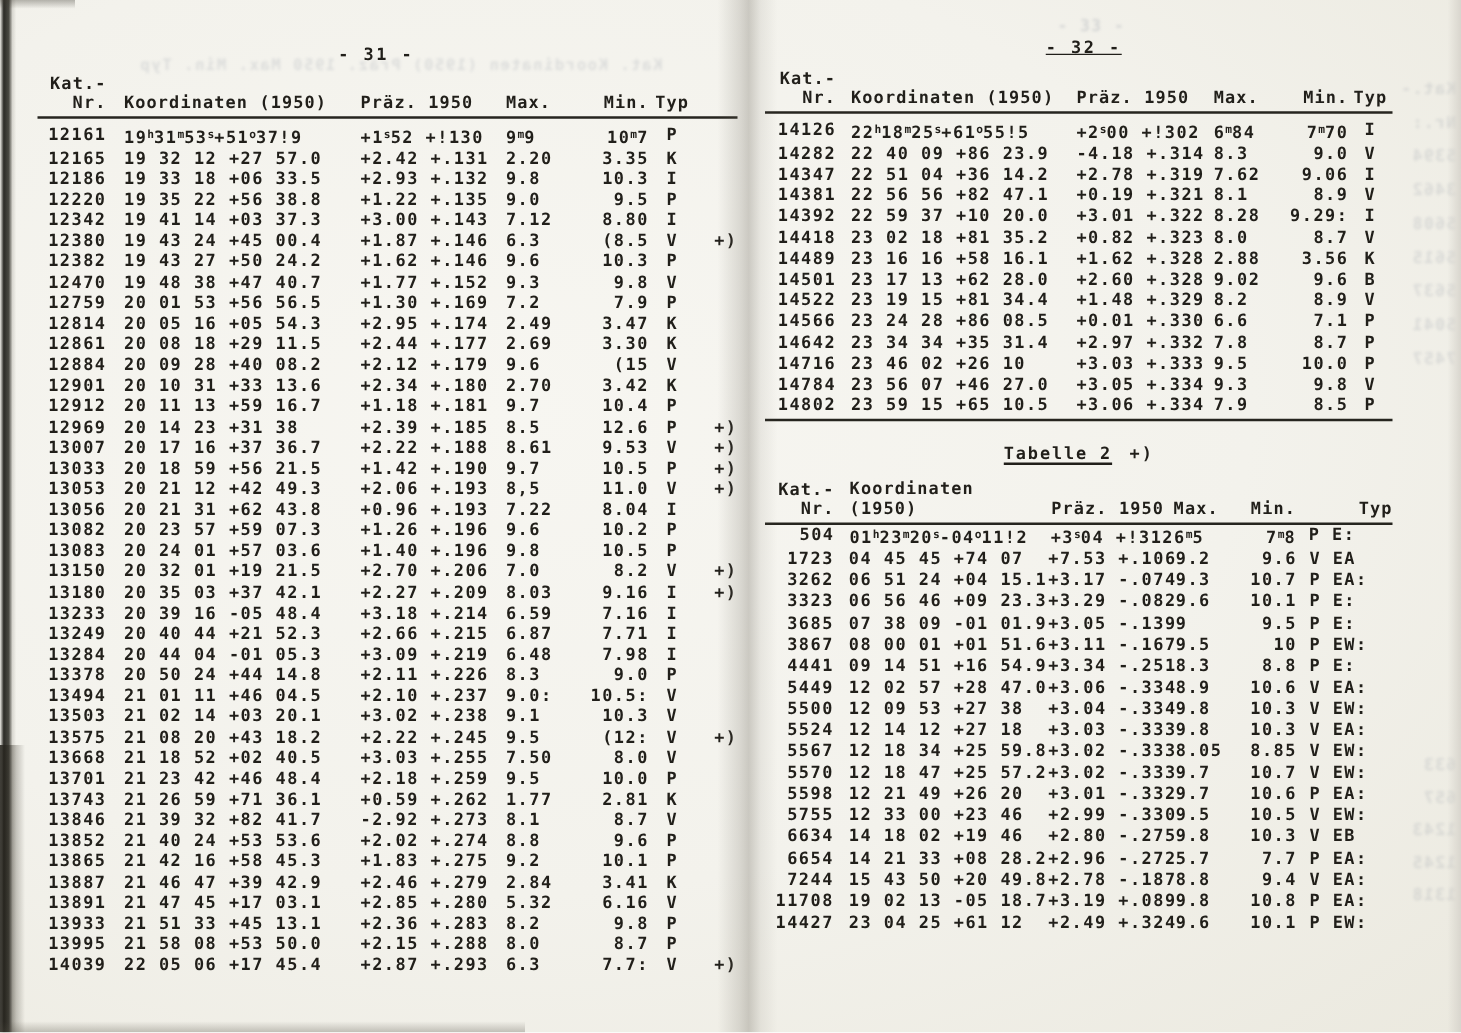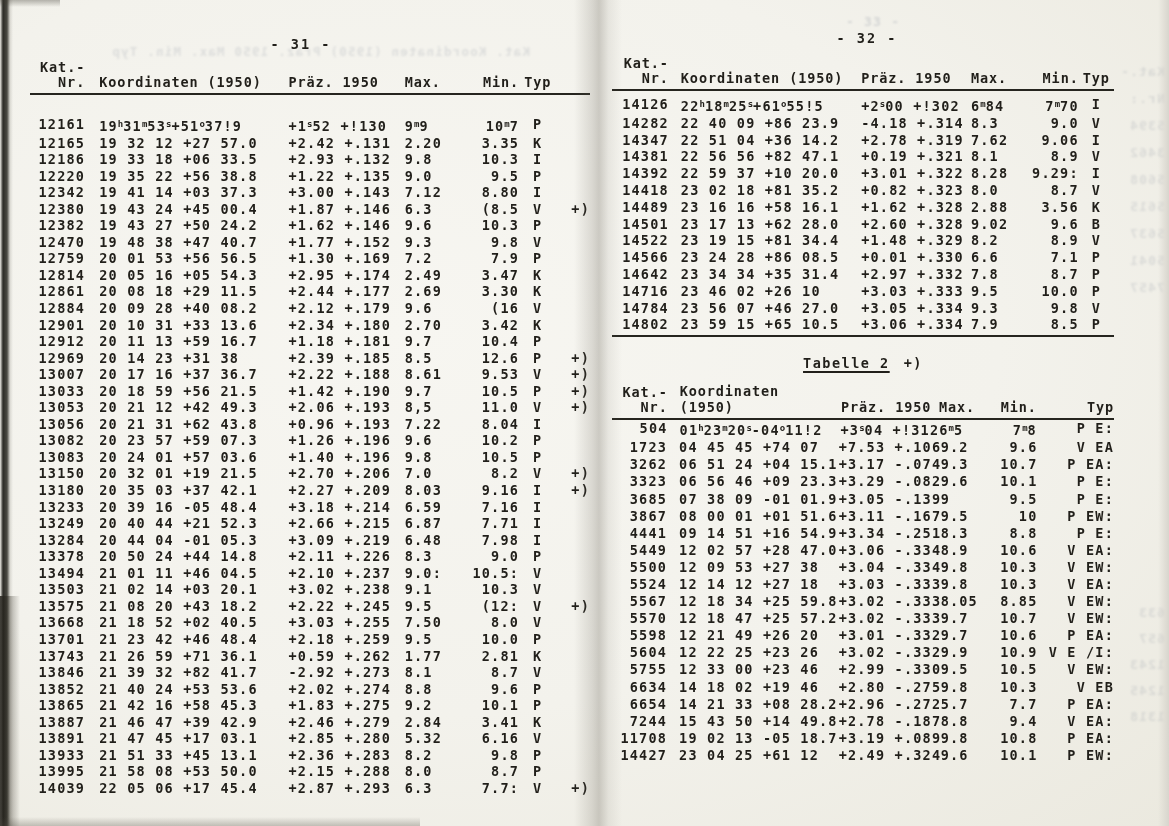--- a/index.html
+++ b/index.html
@@ -27,33 +27,33 @@
   .ghost{position:absolute;color:#7f8796;opacity:.20;filter:blur(1.1px);
     font-size:13px;letter-spacing:1.2px;white-space:pre-line;transform:scaleX(-1);}
   .ghost-33{transform:none;opacity:.26;filter:blur(1.3px);}
 
   
   .page{position:absolute;top:0;}
   .page-left{left:30px;width:560px;}
   .page-right{left:612px;width:502px;}
   .pagenum{text-align:center;font-size:13.5px;letter-spacing:2px;}
   .page-left .pagenum{margin-top:36px;margin-left:-18px;}
-  .page-right .pagenum{margin-top:30px;margin-left:8px;}
+  .page-right .pagenum{margin-top:30px;margin-left:8px;text-decoration:underline;}
 
   .tbl{font-size:13.5px;letter-spacing:1.2px;}
   .thead{display:flex;align-items:flex-end;border-bottom:2.5px solid #26251f;
     padding-bottom:3px;letter-spacing:.9px;}
   .thead .hkat{line-height:15px;}
   .row{display:flex;white-space:pre;}
   .row span{overflow:visible;}
   sup{font-size:9px;vertical-align:4px;letter-spacing:0;}
 
   
   .tbl-a{margin-top:8px;}
-  .tbl-a .rows{margin-top:21px;}
+  .tbl-a .rows{margin-top:5px;}
   .tbl-a .row{line-height:16.55px;}
   .tbl-a .cn{width:56px;text-align:right;}
   .tbl-a .cc{width:192px;padding-left:14px;}
   .tbl-a .cp{width:118px;}
   .tbl-a .cx{width:54px;}
   .tbl-a .cm{width:62px;text-align:right;}
   .tbl-a .ct{width:38px;text-align:center;}
   .tbl-a .cr{width:34px;text-align:right;}
 
   
@@ -74,21 +74,21 @@
 
   
   .tbl-c{margin-top:12px;}
   .tbl-c .rows{margin-top:0;}
   .tbl-c .row{line-height:17.1px;}
   .tbl-c .cn{width:58px;text-align:right;}
   .tbl-c .cc{width:168px;padding-left:12px;}
   .tbl-c .cp{width:102px;}
   .tbl-c .cx{width:46px;}
   .tbl-c .cm{width:56px;text-align:right;}
-  .tbl-c .ct{width:70px;padding-left:10px;text-align:right;}
+  .tbl-c .ct{width:70px;padding-left:10px;}
 </style>
 </head>
 <body>
 
 <div class="scan">
 
   <div class="ghost" style="left:60px;top:44px;width:470px;font-size:12.5px;">Kat.   Koordinaten (1950)  Präz.  1950   Max.   Min.   Typ</div>
   <div class="ghost ghost-33" style="left:846px;top:14px;">- 33 -</div>
   <div class="ghost" style="right:4px;top:58px;width:52px;line-height:27px;">Kat.-
 Nr.:
@@ -220,21 +220,21 @@
           <span class="cx">2.69</span>
           <span class="cm">3.30</span>
           <span class="ct">K</span>
           <span class="cr"></span>
         </div>
           <div class="row">
           <span class="cn">12884</span>
           <span class="cc">20 09 28 +40 08.2</span>
           <span class="cp">+2.12 +.179</span>
           <span class="cx">9.6</span>
-          <span class="cm">(16</span>
+          <span class="cm">(15</span>
           <span class="ct">V</span>
           <span class="cr"></span>
         </div>
           <div class="row">
           <span class="cn">12901</span>
           <span class="cc">20 10 31 +33 13.6</span>
           <span class="cp">+2.34 +.180</span>
           <span class="cx">2.70</span>
           <span class="cm">3.42</span>
           <span class="ct">K</span>
@@ -744,28 +744,20 @@
         </div>
           <div class="row">
           <span class="cn">5598</span>
           <span class="cc">12 21 49 +26 20</span>
           <span class="cp">+3.01 -.332</span>
           <span class="cx">9.7</span>
           <span class="cm">10.6</span>
           <span class="ct">P EA:</span>
         </div>
           <div class="row">
-          <span class="cn">5604</span>
-          <span class="cc">12 22 25 +23 26</span>
-          <span class="cp">+3.02 -.332</span>
-          <span class="cx">9.9</span>
-          <span class="cm">10.9</span>
-          <span class="ct">V E /I:</span>
-        </div>
-          <div class="row">
           <span class="cn">5755</span>
           <span class="cc">12 33 00 +23 46</span>
           <span class="cp">+2.99 -.330</span>
           <span class="cx">9.5</span>
           <span class="cm">10.5</span>
           <span class="ct">V EW:</span>
         </div>
           <div class="row">
           <span class="cn">6634</span>
           <span class="cc">14 18 02 +19 46</span>
@@ -777,21 +769,21 @@
           <div class="row">
           <span class="cn">6654</span>
           <span class="cc">14 21 33 +08 28.2</span>
           <span class="cp">+2.96 -.272</span>
           <span class="cx">5.7</span>
           <span class="cm">7.7</span>
           <span class="ct">P EA:</span>
         </div>
           <div class="row">
           <span class="cn">7244</span>
-          <span class="cc">15 43 50 +14 49.8</span>
+          <span class="cc">15 43 50 +20 49.8</span>
           <span class="cp">+2.78 -.187</span>
           <span class="cx">8.8</span>
           <span class="cm">9.4</span>
           <span class="ct">V EA:</span>
         </div>
           <div class="row">
           <span class="cn">11708</span>
           <span class="cc">19 02 13 -05 18.7</span>
           <span class="cp">+3.19 +.089</span>
           <span class="cx">9.8</span>

